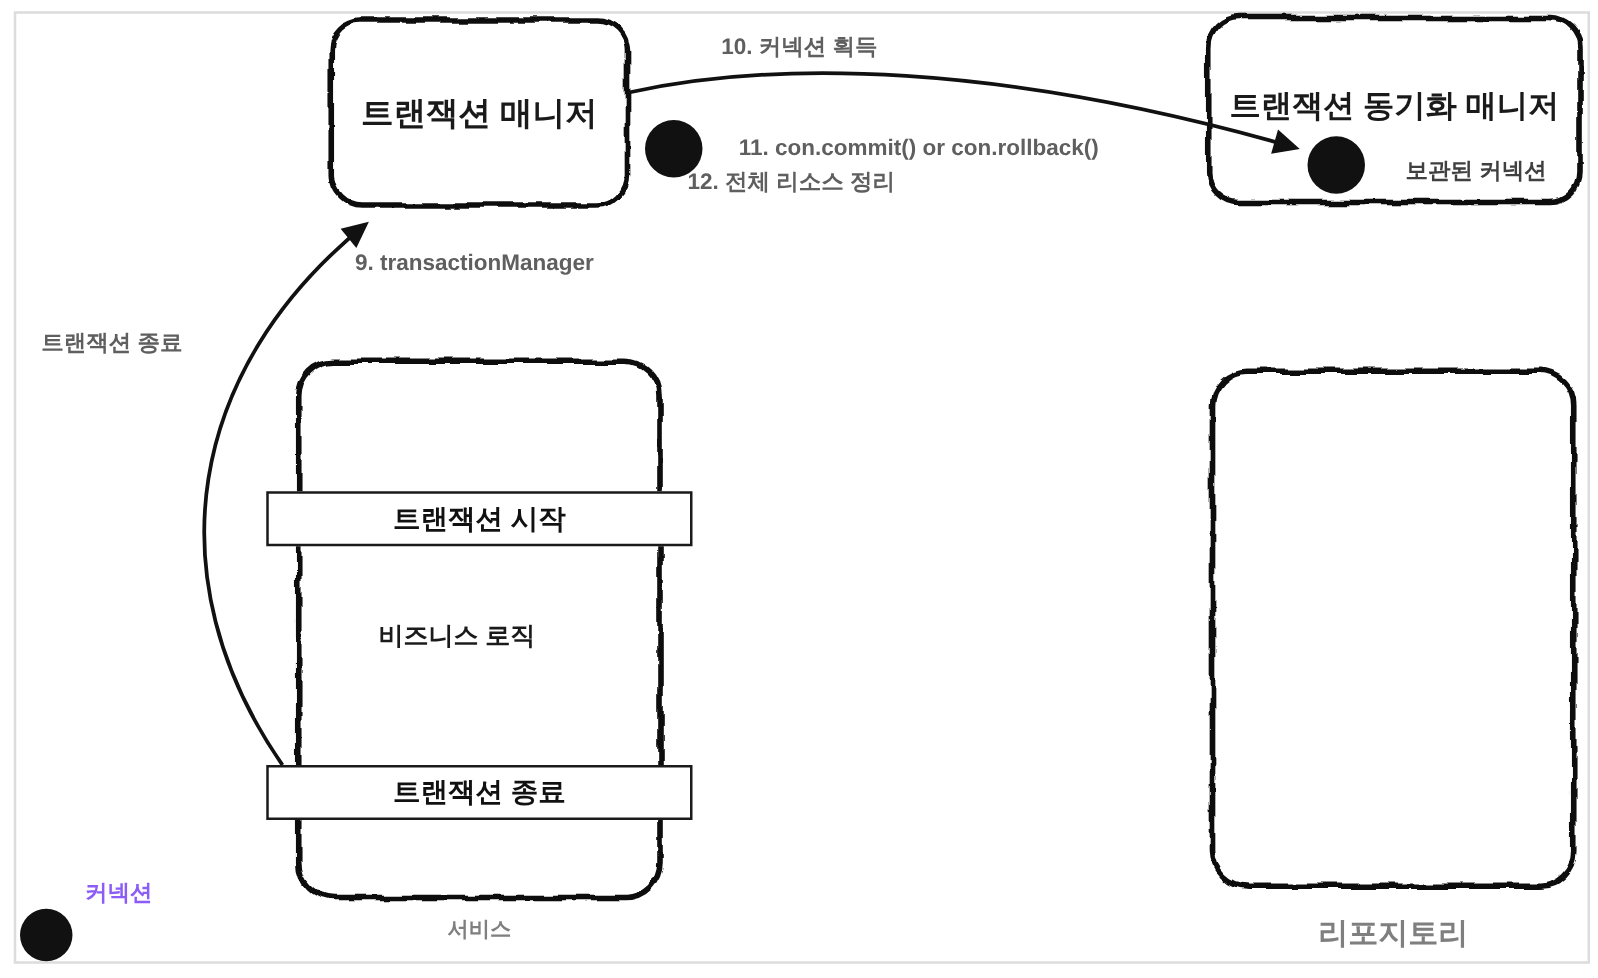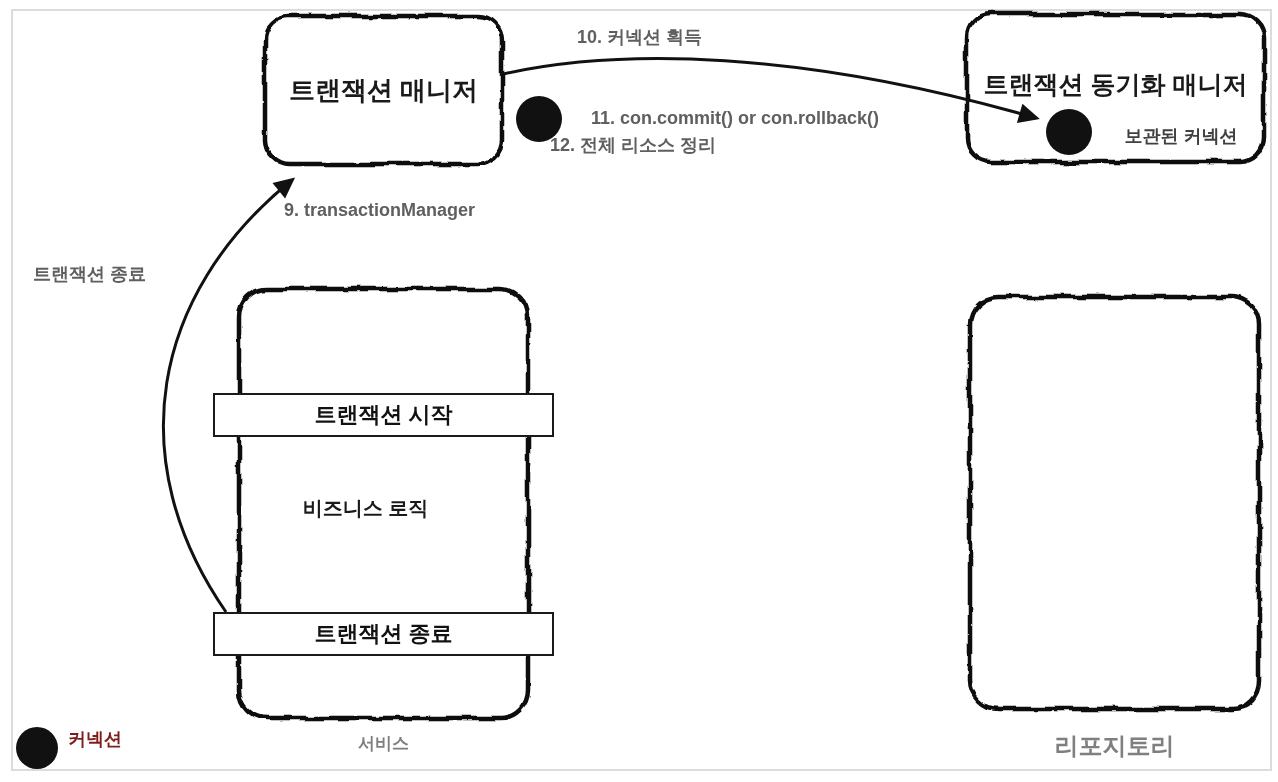--- a/index.html
+++ b/index.html
@@ -49,21 +49,21 @@
   #step11         { left: 591px; top: 106px; }
   #step12         { left: 550px; top: 133px; }
   #step9          { left: 284px; top: 198px; }
   #side-note      { left: 33px;  top: 262px; }
   #bar-start      { left: 213px; top: 345px; margin-top: 48px; }
   #bar-end        { left: 213px; top: 612px; }
   #biz-logic      { left: 221px; top: 466px; width: 289px; height: 32px; font-size: 20px; margin-top: 26px; }
   #data-access    { left: 970px; top: 486px; width: 289px; height: 32px; font-size: 24px; }
   #service-cap    { left: 239px; top: 732px; width: 289px; }
   #repo-cap       { left: 970px; top: 730px; width: 289px; font-size: 24px; }
-  #conn-label     { left: 68px;  top: 727px; color: #7f1d1d; }
+  #conn-label     { left: 68px;  top: 702px; color: #8b5cf6; }
 </style>
 </head>
 <body>
 
 <div id="stage">
 
   <div id="frame"></div>
 
   <svg id="shapes" width="1278" height="782" viewBox="0 0 1278 782">
     <defs>

